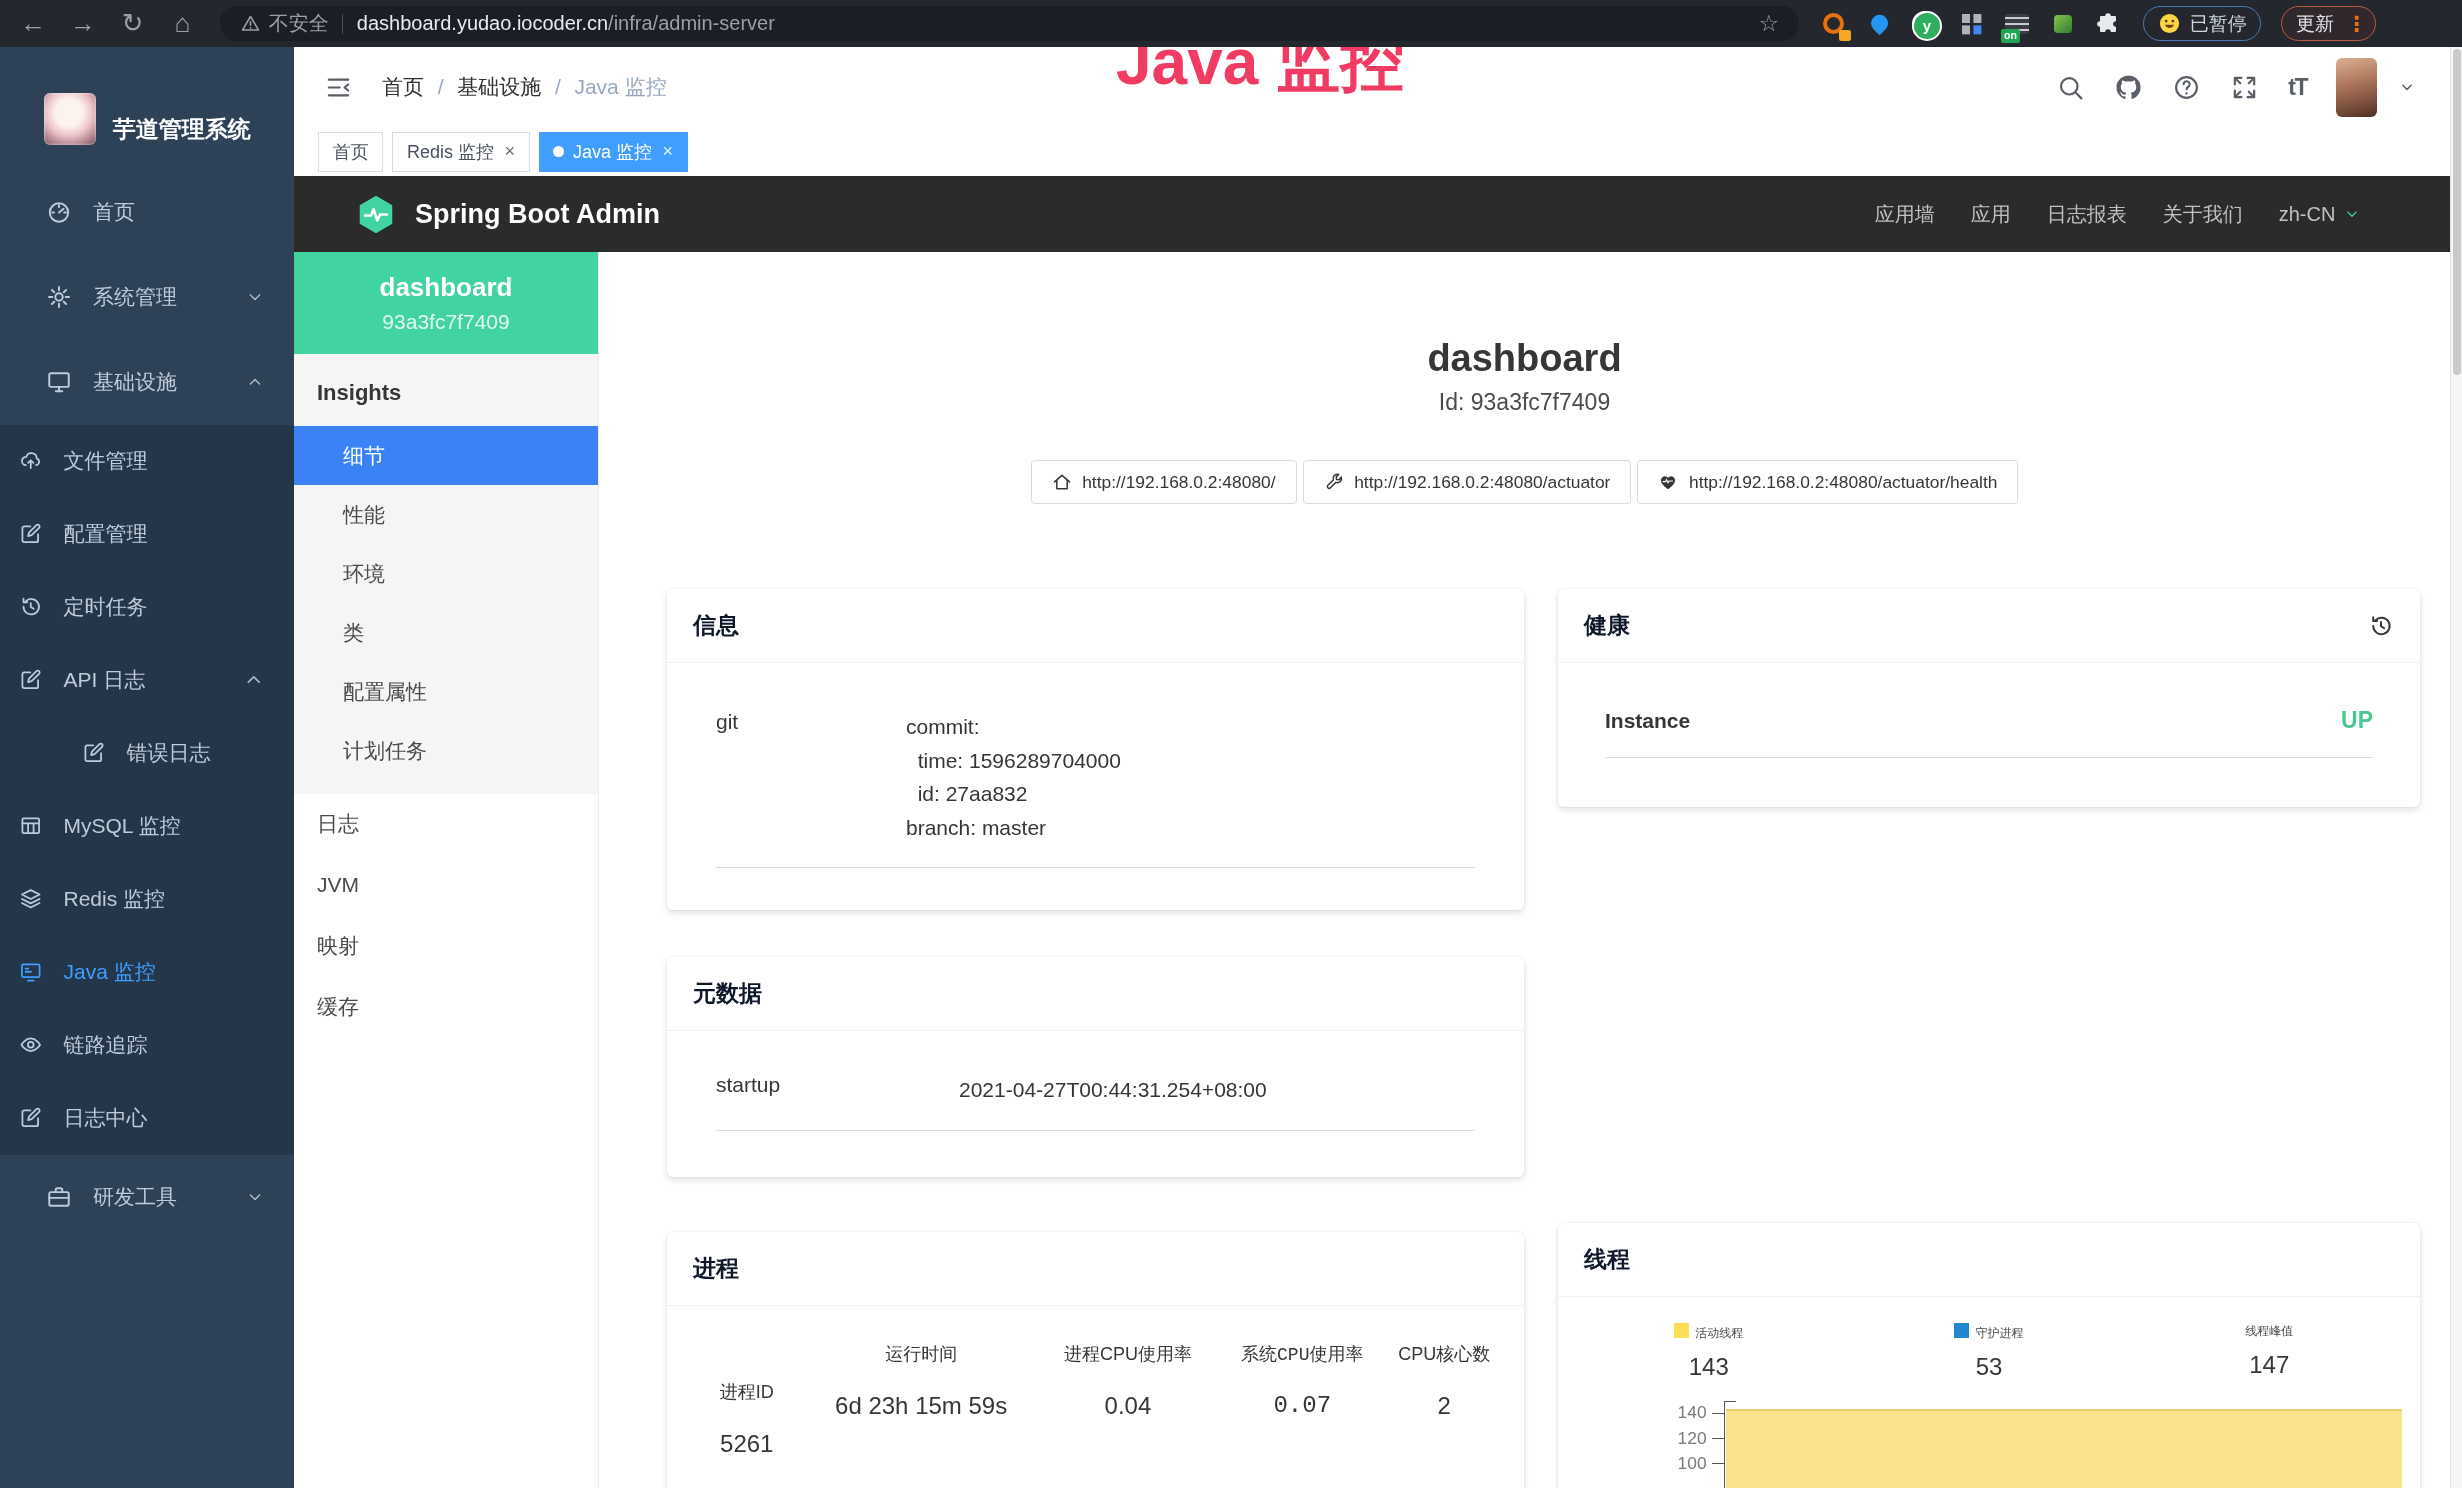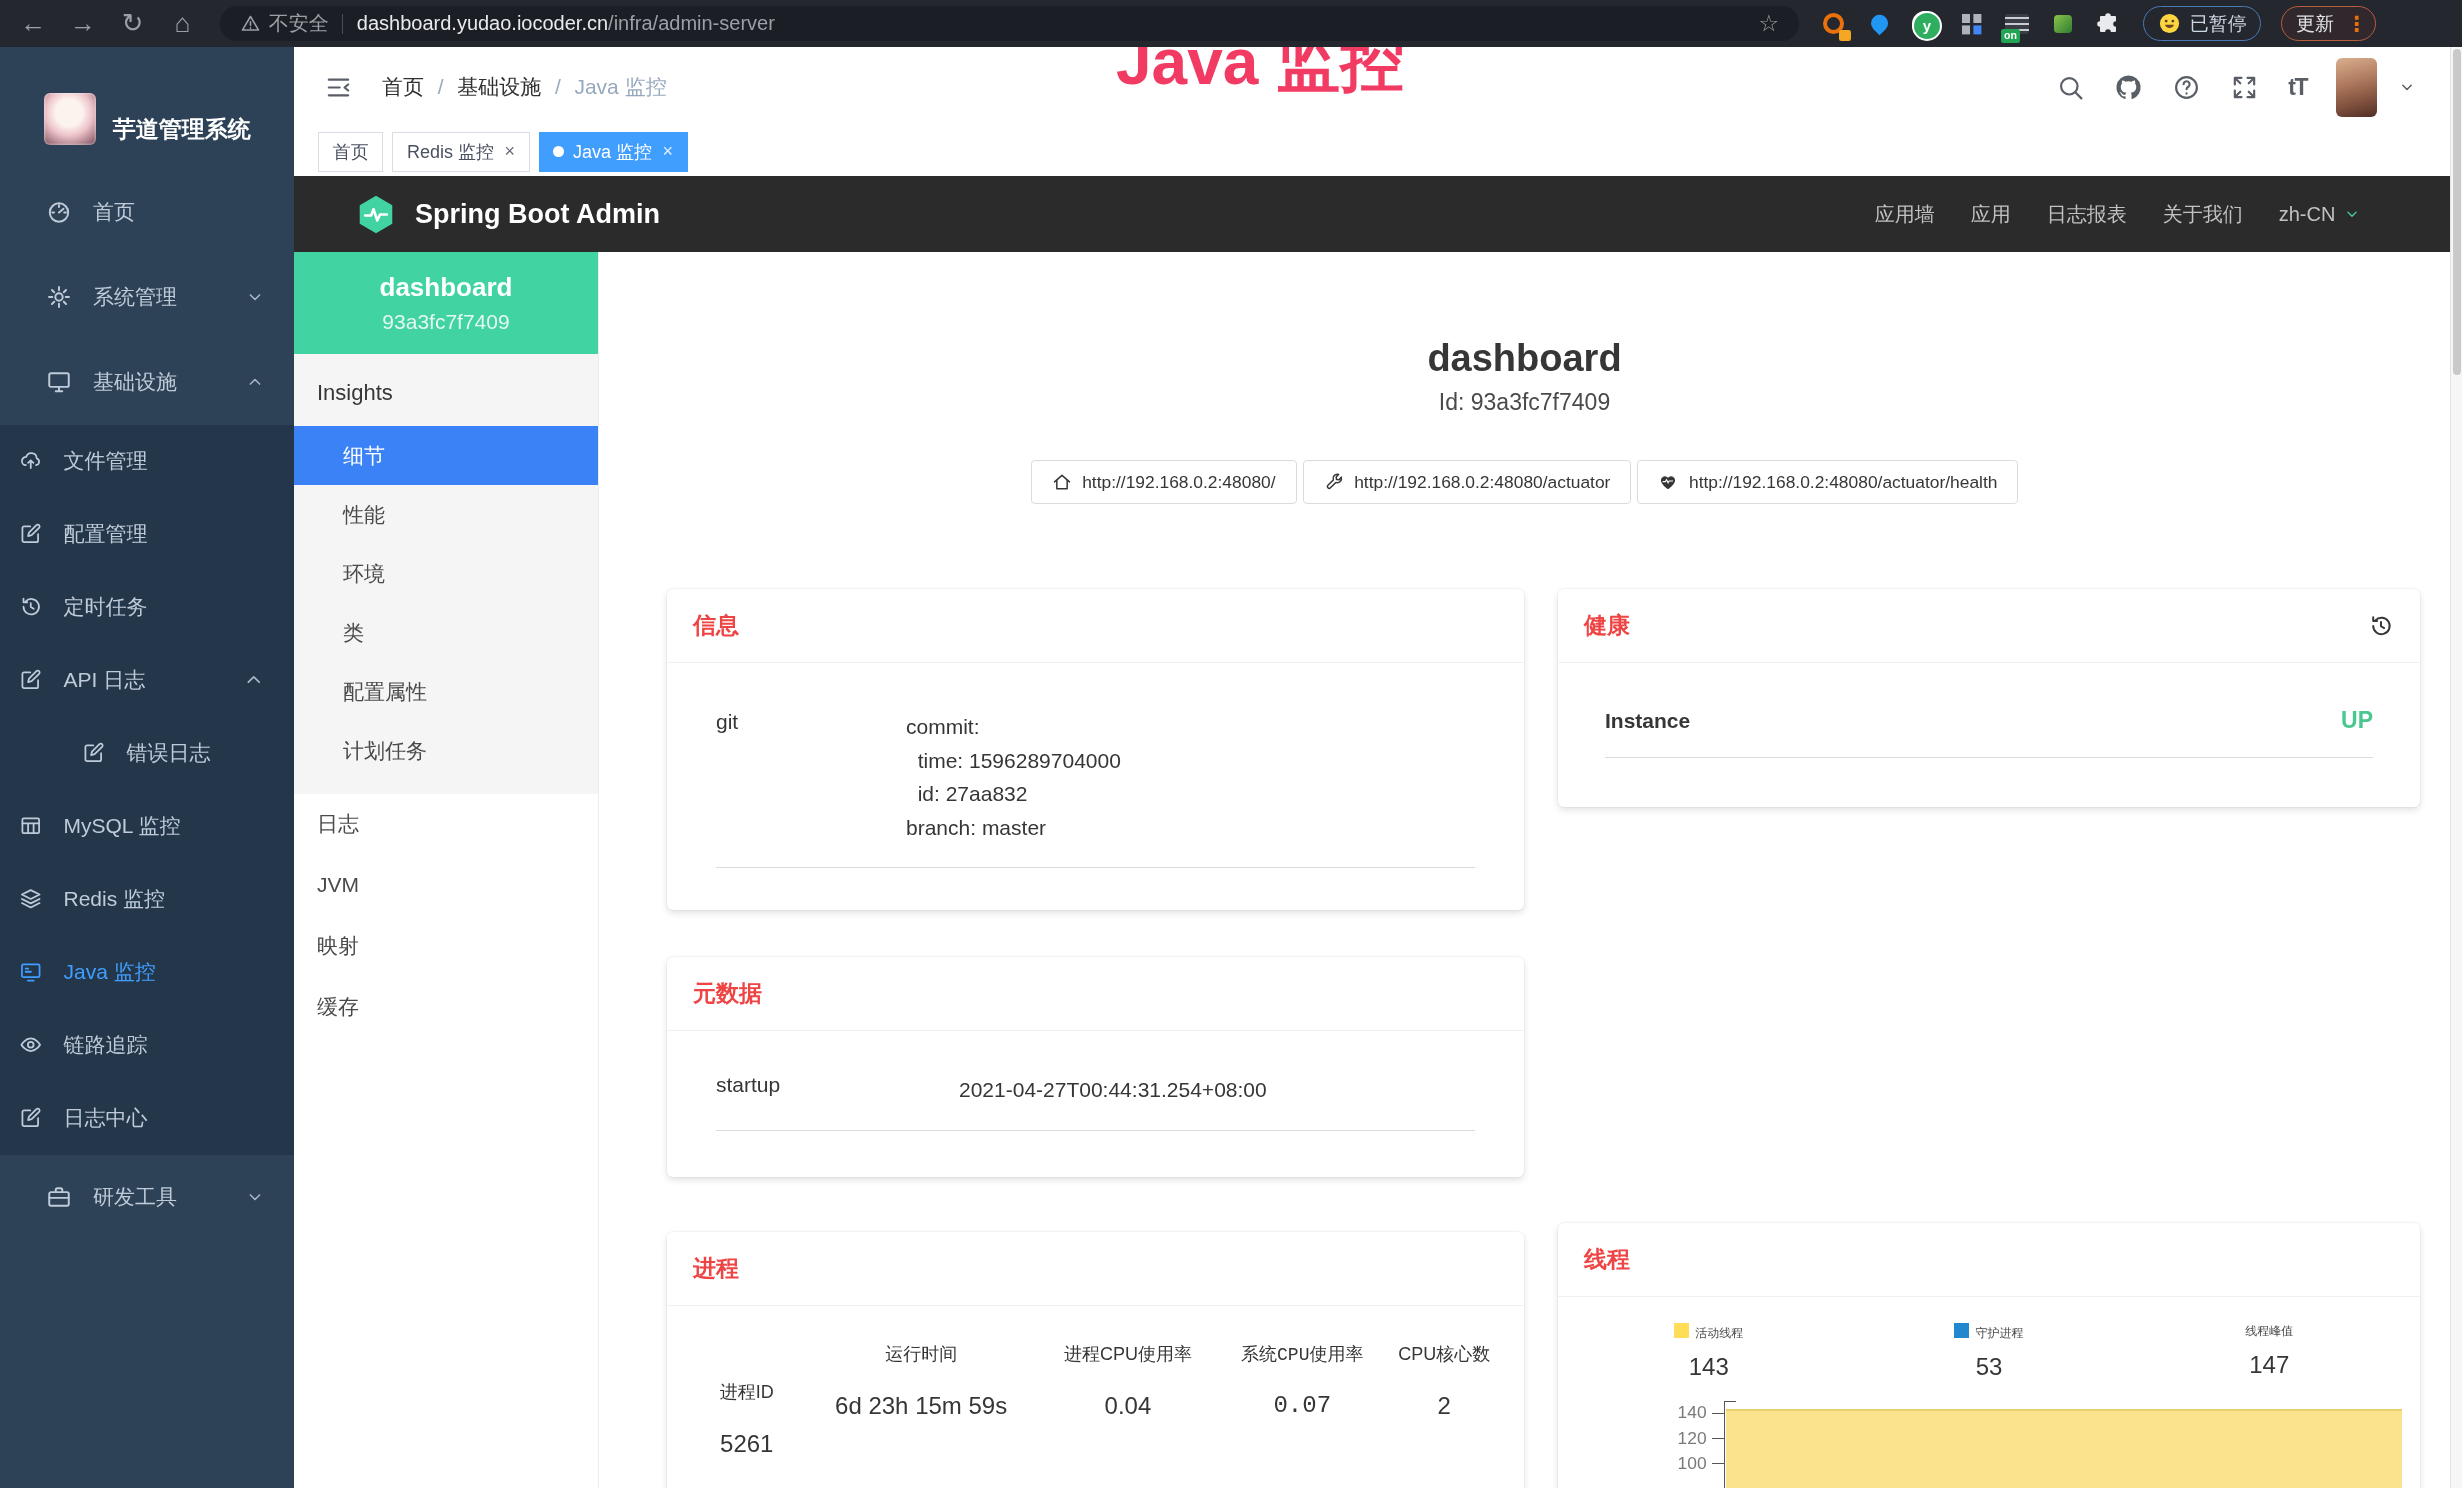--- a/index.html
+++ b/index.html
@@ -83,37 +83,37 @@
   .sba-nav-link{cursor:pointer;white-space:nowrap}
   #sba-locale{display:flex;align-items:center;gap:7.6px;cursor:pointer}
   #sba-locale .ic{width:18px;height:18px;color:#42d3a2}
 
   
   #sba-side{position:absolute;left:294px;top:252px;width:305px;height:1237px;background:#fff;border-right:0.8px solid #ededed}
   #sba-side-head{height:102px;background:#42d3a2;color:#fff;display:flex;flex-direction:column;align-items:center;justify-content:center;gap:7.6px}
   #sba-side-head .t1{font-size:26px;font-weight:bold}
   #sba-side-head .t2{font-size:21px;color:rgba(255,255,255,.85)}
   #ins-block{background:#f5f5f5;padding-bottom:13.7px}
-  #ins-label{padding:26px 23px 20px;font-weight:normal;font-size:22px;color:#363636}
+  #ins-label{padding:26px 23px 20px;font-weight:bold;font-size:22px;color:#363636}
   .ins-item{height:59px;display:flex;align-items:center;padding-left:49px;font-size:21px;color:#4a4a4a;cursor:pointer}
   .ins-item.active{background:#3b82f6;color:#fff}
   .side-item{height:61px;display:flex;align-items:center;padding-left:23px;font-size:21px;color:#4a4a4a;cursor:pointer}
 
   
   #sba-main{position:absolute;left:599px;top:252px;width:1851px;height:1237px;background:#fff;overflow:hidden}
   #main-title{margin-top:85px;text-align:center;font-size:38px;font-weight:600;color:#363636}
   #main-id{margin-top:9px;text-align:center;font-size:23px;color:#4a4a4a}
   #links-row{margin-top:44px;display:flex;justify-content:center;gap:6px}
   .link-btn{height:44px;border:0.8px solid #dbdbdb;border-radius:3.8px;display:flex;align-items:center;padding:0 20px;gap:10.6px;font-size:17.4px;color:#363636;background:#fff;cursor:pointer;white-space:nowrap}
   .link-btn .ic{width:20px;height:20px;color:#363636}
   #cards{display:flex;gap:34px;padding-left:68px;margin-top:85px;align-items:flex-start}
   #col-left{width:857px;flex:none}
   #col-right{width:862px;flex:none}
   .card{background:#fff;border-radius:6px;box-shadow:0 3px 7.6px rgba(10,10,10,.12),0 0 0 0.8px rgba(10,10,10,.04)}
-  .card-head{padding:21px 26px;font-size:23px;font-weight:bold;color:#ef4444;border-bottom:1.5px solid #f0f0f0;display:flex;align-items:center}
+  .card-head{padding:21px 26px;font-size:23px;font-weight:bold;color:#0f172a;border-bottom:1.5px solid #f0f0f0;display:flex;align-items:center}
   .card-head .right-ic{margin-left:auto;width:26px;height:26px;color:#363636;cursor:pointer}
   .card-body{padding:33px 49px 42px}
   .kv{display:flex;align-items:flex-start;border-bottom:1.5px solid #dbdbdb;padding-bottom:23px}
   .kv .k{width:190px;flex:none;font-size:21px;color:#363636}
   .kv .v{font-size:21px;color:#363636;line-height:1.6;white-space:pre-wrap}
   #card-info .card-body{padding:47px 49px 42px}
   #card-health .card-body{padding:44px 47px 49px}
   #card-health .kv{align-items:center}
   #card-health .k{font-weight:600;width:auto}
   #health-up{margin-left:auto;font-weight:bold;font-size:23px}

